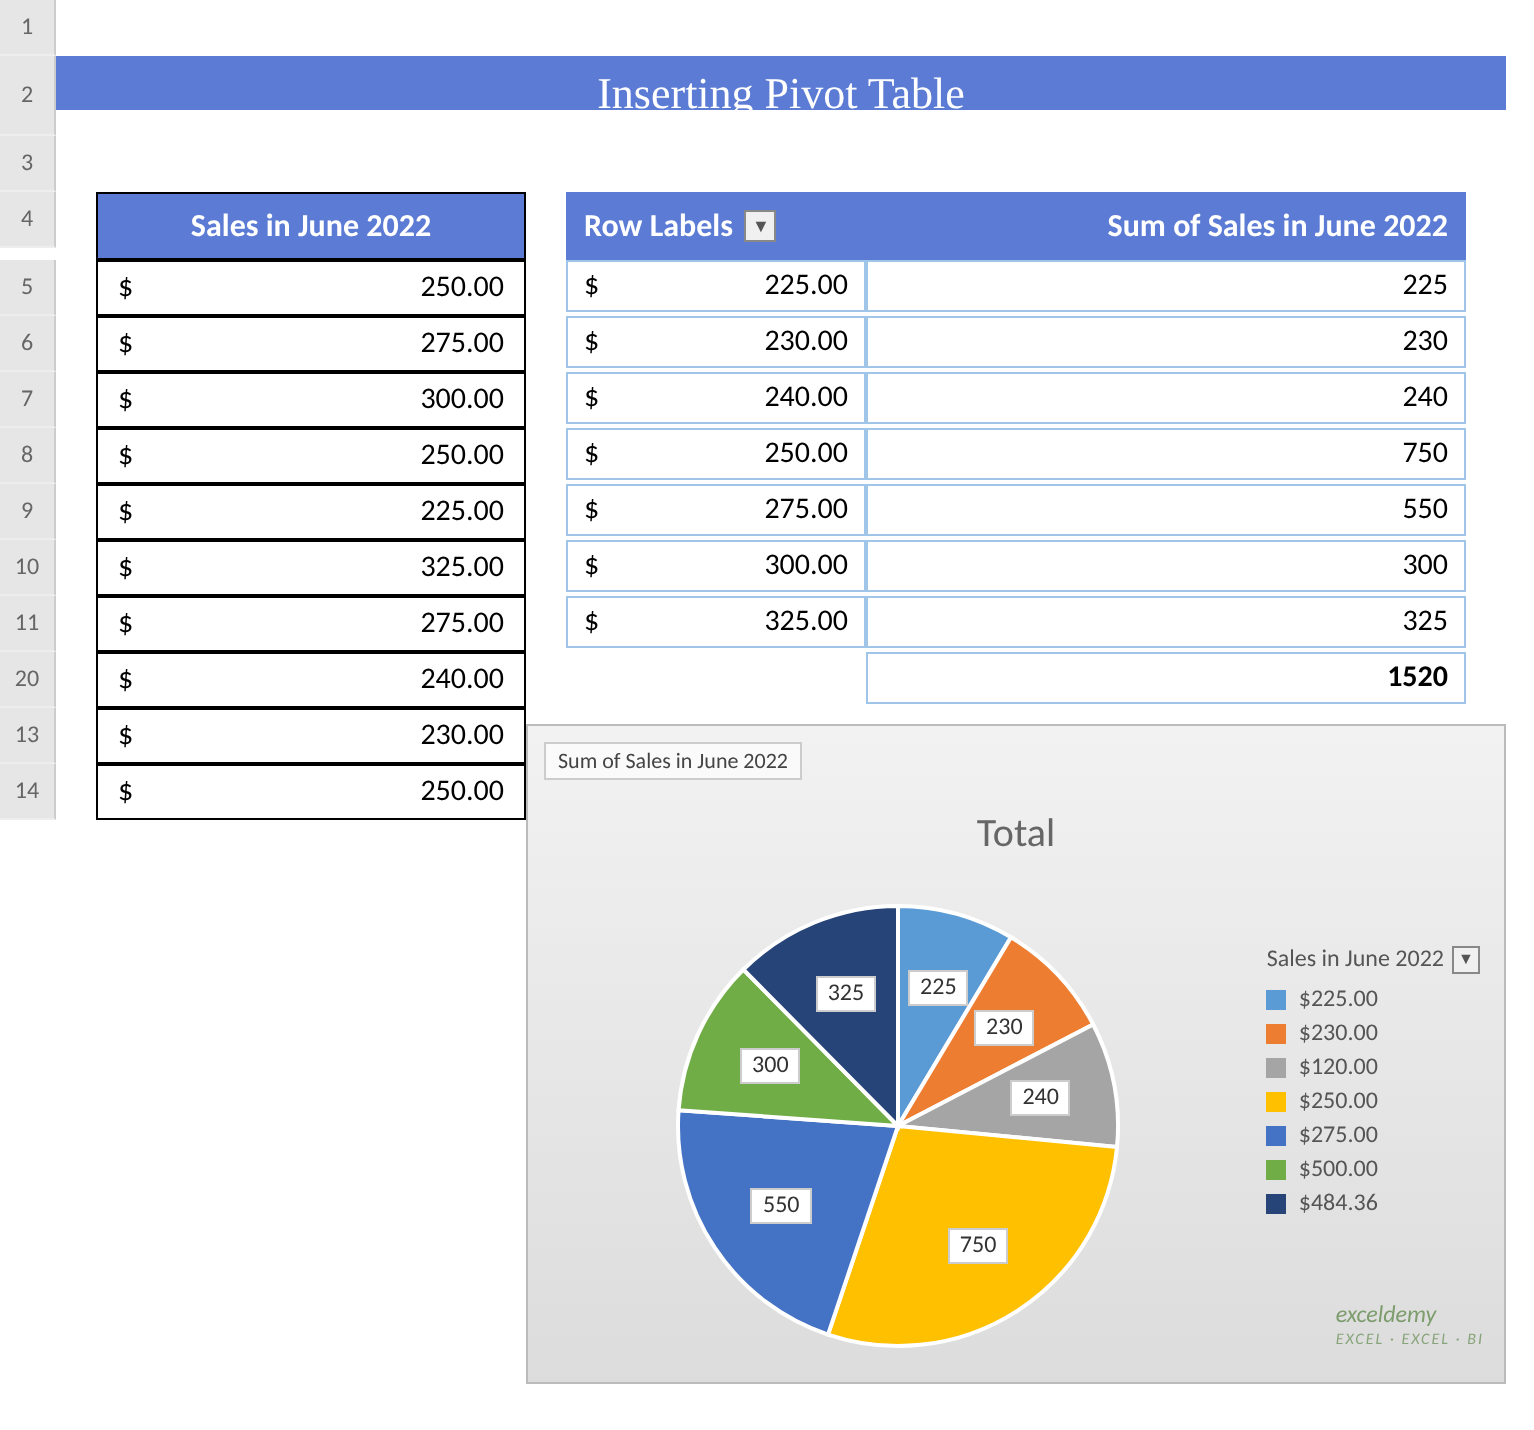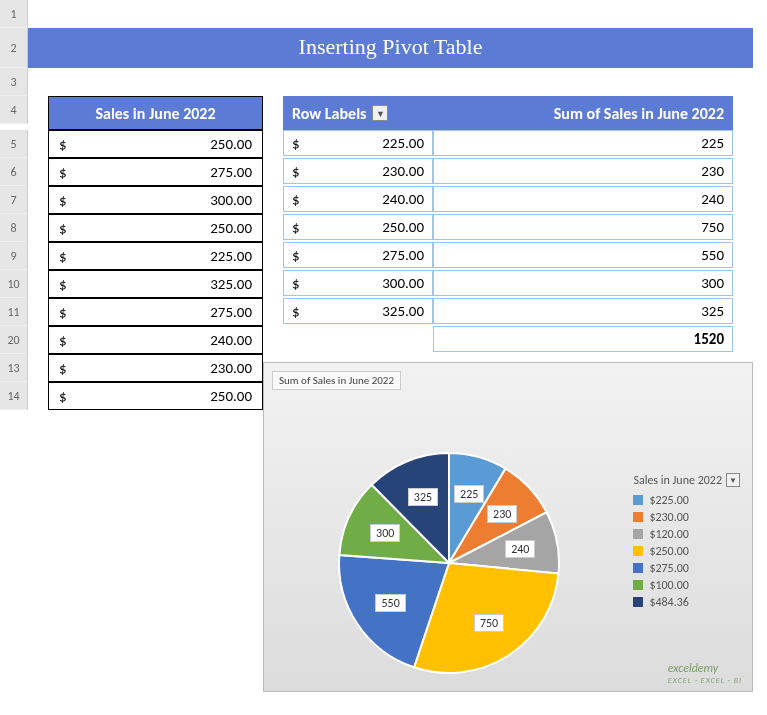--- a/index.html
+++ b/index.html
@@ -27,21 +27,21 @@
     height: 28px;
   }
   .title-banner {
     grid-column: 2 / 8;
     background: #5b7bd5;
     color: #fff;
     text-align: center;
     font-family: 'Comic Sans MS', cursive;
     font-size: 22px;
     padding: 6px 0;
-    height: 40px;
+    height: 27px;
   }
   .row-header-tall { height: 40px; }
   
   .tbl-h {
     background: #5b7bd5;
     color: #fff;
     text-align: center;
     font-weight: bold;
     font-size: 16px;
     display: flex;
@@ -162,21 +162,21 @@
   .slice-label {
     position: absolute;
     background: #fff;
     border: 1px solid #ccc;
     padding: 1px 5px;
     font-size: 12px;
     color: #333;
   }
   .watermark {
     position: absolute;
-    bottom: 6px;
+    bottom: 16px;
     right: 10px;
     font-size: 12px;
     color: rgba(100,140,80,0.8);
     font-style: italic;
     margin-left: 48px;
   }
   .watermark-sub { font-size: 8px; color: rgba(100,140,80,0.7); letter-spacing: 1px; }
 </style>
 </head>
 <body>
@@ -275,20 +275,21 @@
       <span class="amt">230.00</span>
     </div>
     <div class="row-header" style="grid-column:1;grid-row:14">14</div>
     <div class="tbl-c" style="grid-area: 14 / 3 / auto / span 1;">
       <span class="dollar">$</span>
       <span class="amt">250.00</span>
     </div>
     <div class="chart-wrap" style="grid-row: 13 / span 6;">
       <div class="chart-box">
         <div class="chart-tag">Sum of Sales in June 2022</div>
+        <div class="chart-title">Total</div>
         <div class="pie"><svg width="230" height="230" viewBox="0 0 230 230">
             <path d="M 115 115 L 115 5 A 110 110 0 0 1 171.51594367804617 20.628669024009668 Z" fill="#5b9bd5" stroke="#fff" stroke-width="2"></path>
             <path d="M 115 115 L 171.51594367804617 20.628669024009668 A 110 110 0 0 1 212.58810405563042 64.24015418830103 Z" fill="#ed7d31" stroke="#fff" stroke-width="2"></path>
             <path d="M 115 115 L 212.58810405563042 64.24015418830103 A 110 110 0 0 1 224.4942839081109 125.53573877096454 Z" fill="#a5a5a5" stroke="#fff" stroke-width="2"></path>
             <path d="M 115 115 L 224.4942839081109 125.53573877096454 A 110 110 0 0 1 80.00616326385801 219.2853364116175 Z" fill="#ffc000" stroke="#fff" stroke-width="2"></path>
             <path d="M 115 115 L 80.00616326385801 219.2853364116175 A 110 110 0 0 1 5.28456076316472 107.09288971442122 Z" fill="#4472c4" stroke="#fff" stroke-width="2"></path>
             <path d="M 115 115 L 5.28456076316472 107.09288971442122 A 110 110 0 0 1 37.685982332594804 36.75332165437207 Z" fill="#70ad47" stroke="#fff" stroke-width="2"></path>
             <path d="M 115 115 L 37.685982332594804 36.75332165437207 A 110 110 0 0 1 114.99999999999999 5 Z" fill="#264478" stroke="#fff" stroke-width="2"></path>
           </svg></div>
         <div class="slice-label" style="left: 190.057px; top: 122.086px;">225</div>
@@ -318,21 +319,21 @@
           <div class="legend-item">
             <span class="legend-sw" style="background: rgb(255, 192, 0);"></span>
             <span>$250.00</span>
           </div>
           <div class="legend-item">
             <span class="legend-sw" style="background: rgb(68, 114, 196);"></span>
             <span>$275.00</span>
           </div>
           <div class="legend-item">
             <span class="legend-sw" style="background: rgb(112, 173, 71);"></span>
-            <span>$100.00</span>
+            <span>$500.00</span>
           </div>
           <div class="legend-item">
             <span class="legend-sw" style="background: rgb(38, 68, 120);"></span>
             <span>$484.36</span>
           </div>
         </div>
         <div class="watermark">
           <div>exceldemy</div>
           <div class="watermark-sub">EXCEL · EXCEL · BI</div>
         </div>

